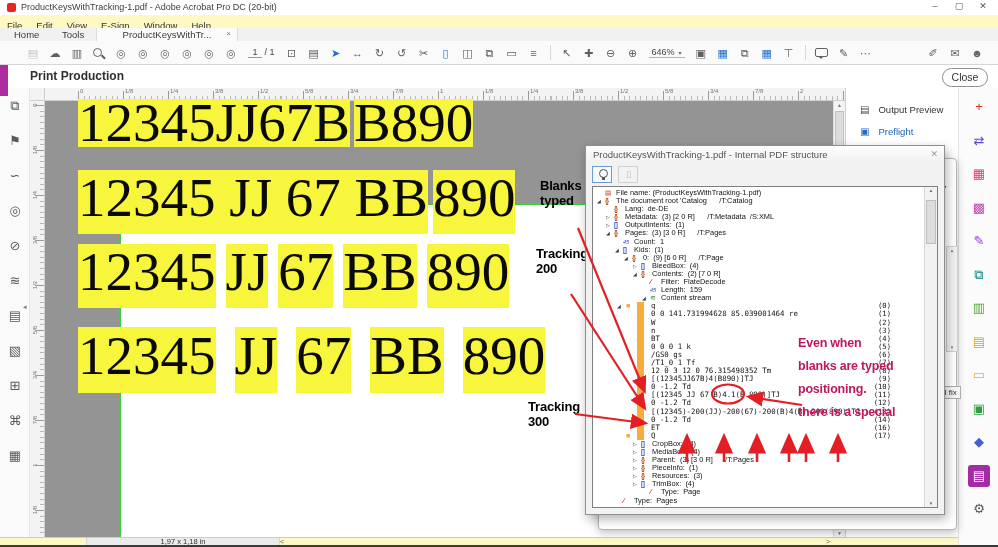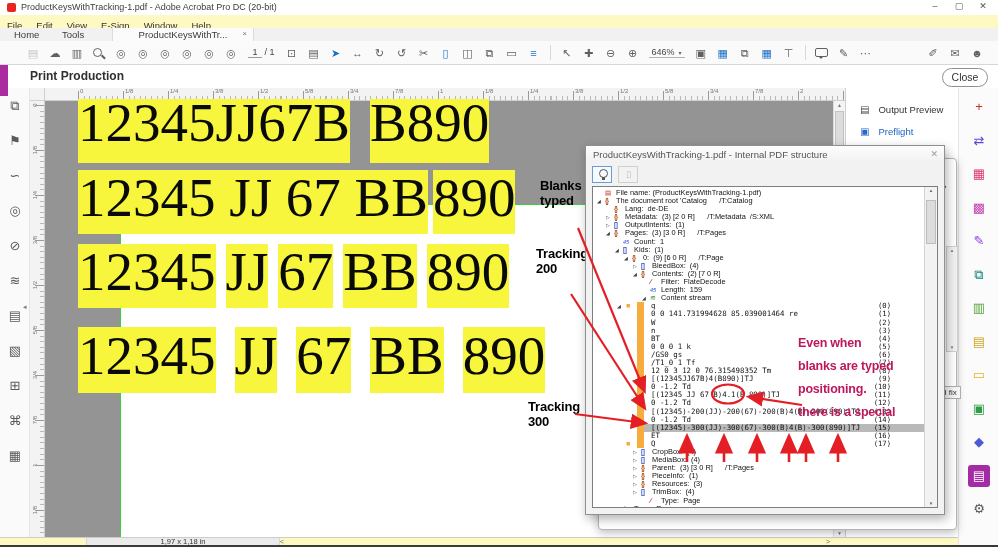--- a/index.html
+++ b/index.html
@@ -12,21 +12,21 @@
   .winbtn{position:absolute;top:1px;width:22px;text-align:center;font-size:9px;color:#555;cursor:default}
   
   .menubar{position:absolute;left:0;top:15px;right:0;height:13px;background:#fef9c3}
   .mitem{display:inline-block;padding:1px 7px 0 7px;font-size:9.5px;color:#333}
   
   .util{position:absolute;top:24px;height:16px}
   .uicon{position:absolute;top:2px;font-size:10px;color:#5a5a5a;text-align:center;width:16px}
   
   .tabbar{position:absolute;left:0;top:28px;right:0;height:13px;background:#f1f1f2;border-bottom:1px solid #e3e3e3}
   .tab{position:absolute;top:0;font-size:9.5px;color:#3a3a3a;padding-top:1px}
-  .doctab{position:absolute;left:112px;top:0;width:140px;height:13px;background:#fbfbfb;border-left:1px solid #ddd;border-right:1px solid #ddd;font-size:9.5px;color:#3a3a3a;padding-top:1px;text-align:center}
+  .doctab{position:absolute;left:96px;top:0;width:140px;height:13px;background:#fbfbfb;border-left:1px solid #ddd;border-right:1px solid #ddd;font-size:9.5px;color:#3a3a3a;padding-top:1px;text-align:center}
   .doctab .x{position:absolute;right:6px;top:1px;font-size:8px;color:#777}
   
   .toolbar{position:absolute;left:0;top:41px;right:0;height:24px;background:#fafafa;border-bottom:1px solid #d7d7d7;display:flex;align-items:center;padding-left:22px;box-sizing:border-box}
   .tbi{flex:0 0 auto;width:22px;text-align:center;font-size:11px;color:#606060;position:relative;height:18px;line-height:18px}
   .tbi.blue{color:#1a6fc9}.tbi.dis{color:#c6c6c6}
   .tbi.tdivider{width:1px;height:15px;background:#d8d8d8;margin:0 5px;line-height:0}
   .tbi.mag::before{content:"";position:absolute;left:5px;top:4px;width:7px;height:7px;border:1.4px solid #606060;border-radius:50%}
   .tbi.mag::after{content:"";position:absolute;left:13px;top:12px;width:5px;height:1.6px;background:#606060;transform:rotate(45deg)}
   .tbi.bub::before{content:"";position:absolute;left:4px;top:4px;width:11px;height:7px;border:1.4px solid #606060;border-radius:2px}
   .tbi.bub::after{content:"";position:absolute;left:7px;top:12px;border-left:3px solid transparent;border-right:3px solid transparent;border-top:3px solid #606060}
@@ -61,21 +61,21 @@
   
   .canvas{position:absolute;left:45px;top:101px;width:788px;height:436px;background:#949494}
   .page{position:absolute;left:75px;top:103px;width:726px;height:433px;background:#fff;border:1px solid #38d23d;box-sizing:border-box}
   .cscroll{position:absolute;left:833px;top:101px;width:12px;height:436px;background:#f4f4f4;border-left:1px solid #dcdcdc;box-sizing:border-box}
   .cscroll .up{position:absolute;top:1px;left:0;width:100%;text-align:center;font-size:5px;color:#777}
   .cscroll .dn{position:absolute;bottom:1px;left:0;width:100%;text-align:center;font-size:5px;color:#777}
   .cscroll .thumb{position:absolute;left:1px;right:1px;top:10px;height:150px;background:#dcdcdc;border:1px solid #c2c2c2}
   
   .docline{position:absolute;left:78px;font-family:"Liberation Serif","DejaVu Serif",serif;color:#0a0a0a;white-space:pre;z-index:2}
   .docline .seg{display:inline-block;background:#f7f63c;vertical-align:top}
-  .l1{top:99px;font-size:55px}.l1 .seg{height:64px;line-height:47px;margin-right:20px}
+  .l1{top:99px;font-size:55px}.l1 .seg{height:48px;line-height:47px;margin-right:4px}
   .l2{top:170px;font-size:55px}.l2 .seg{height:64px;line-height:56px;margin-right:5px}
   .l3{top:244px;font-size:55px}.l3 .seg{height:64px;line-height:56px;margin-right:10px}
   .l4{top:327px;font-size:55px}.l4 .seg{height:66px;line-height:58px;margin-right:19px}
   
   .callout{position:absolute;font-weight:bold;color:#000000;font-size:13px;line-height:14.5px;letter-spacing:-.2px;z-index:8}
   
   .statusbar{position:absolute;left:0;top:537px;width:958px;height:16px;background:#fef9c3;border-top:1px solid #cccccc;box-sizing:border-box}
   .sizebox{position:absolute;left:86px;top:0;width:192px;height:8px;background:#ebebeb;border-left:1px solid #d6d6d6;border-right:1px solid #d6d6d6;text-align:center;font-size:7.5px;line-height:8px;color:#333}
   .sarrow{position:absolute;top:0;font-size:7px;line-height:8px;color:#666}
   .bottomedge{position:absolute;left:0;top:545px;width:998px;height:2px;background:#3a3a3a;z-index:70}
@@ -361,21 +361,20 @@
         <div class="trow code"><span class="t">0 -1.2 Td</span><span class="ln">(10)</span></div>
 
         <div class="trow code"><span class="t">[(12345 JJ 67 B)4.1(B 890)]TJ</span><span class="ln">(11)</span></div>
 
         <div class="trow code"><span class="t">0 -1.2 Td</span><span class="ln">(12)</span></div>
 
         <div class="trow code"><span class="t">[(12345)-200(JJ)-200(67)-200(B)4(B)-200(890)]TJ</span><span class="ln">(13)</span></div>
 
         <div class="trow code"><span class="t">0 -1.2 Td</span><span class="ln">(14)</span></div>
 
-        <div class="trow sel code"><span class="t">[(12345)-300(JJ)-300(67)-300(B)4(B)-300(890)]TJ</span><span class="ln">(15)</span></div>
 
         <div class="trow code"><span class="t">ET</span><span class="ln">(16)</span></div>
 
         <div class="trow qr"><span class="exp"></span><span class="ic q"></span><span class="t">Q</span><span class="ln">(17)</span></div>
 
         <div class="trow" style="padding-left: 40px;"><span class="exp">▷</span><span class="ic array"></span><span class="t">CropBox:  (4)</span><span class="ln"></span></div>
 
         <div class="trow" style="padding-left: 40px;"><span class="exp">▷</span><span class="ic array"></span><span class="t">MediaBox:  (4)</span><span class="ln"></span></div>
 
         <div class="trow" style="padding-left: 40px;"><span class="exp">▷</span><span class="ic dict"></span><span class="t">Parent:  (3) [3 0 R]      /T:Pages</span><span class="ln"></span></div>

